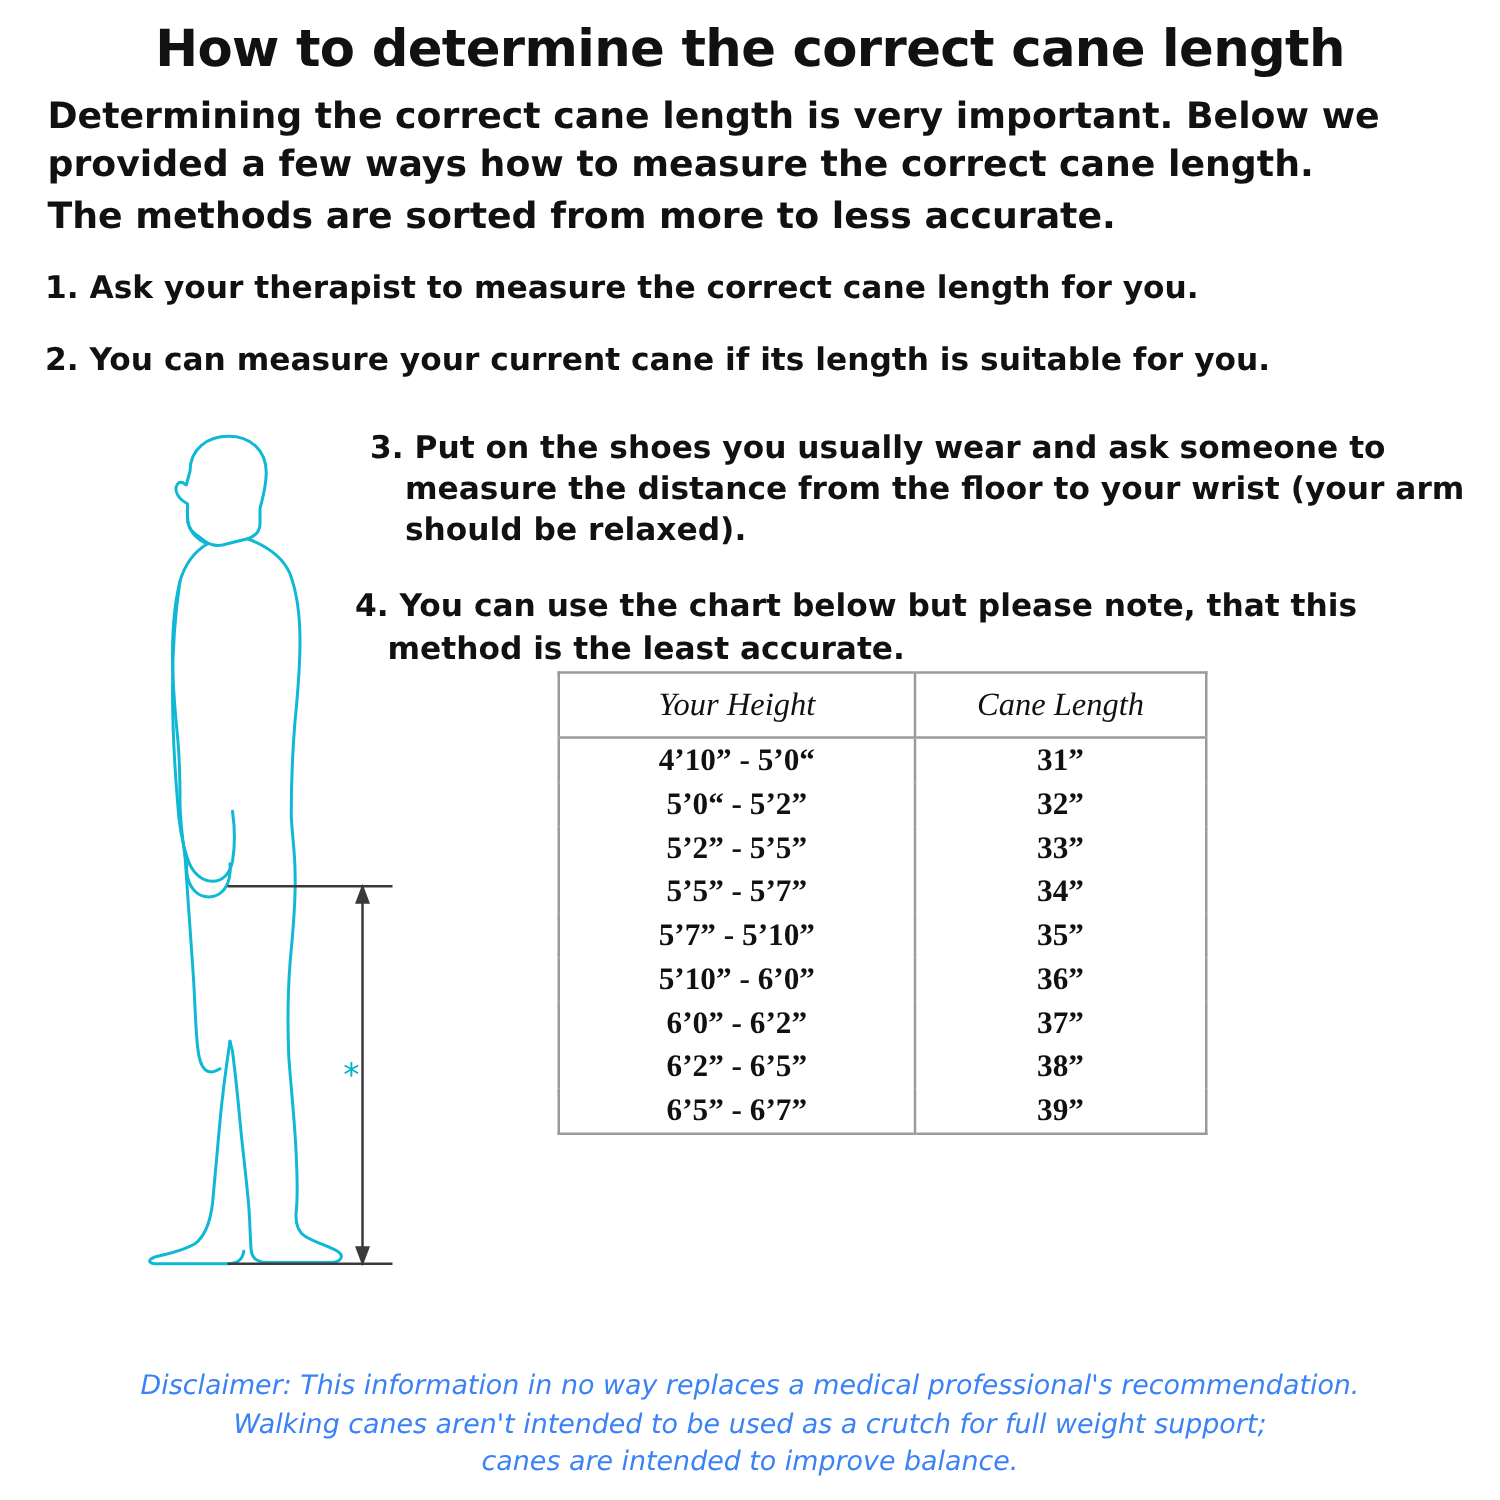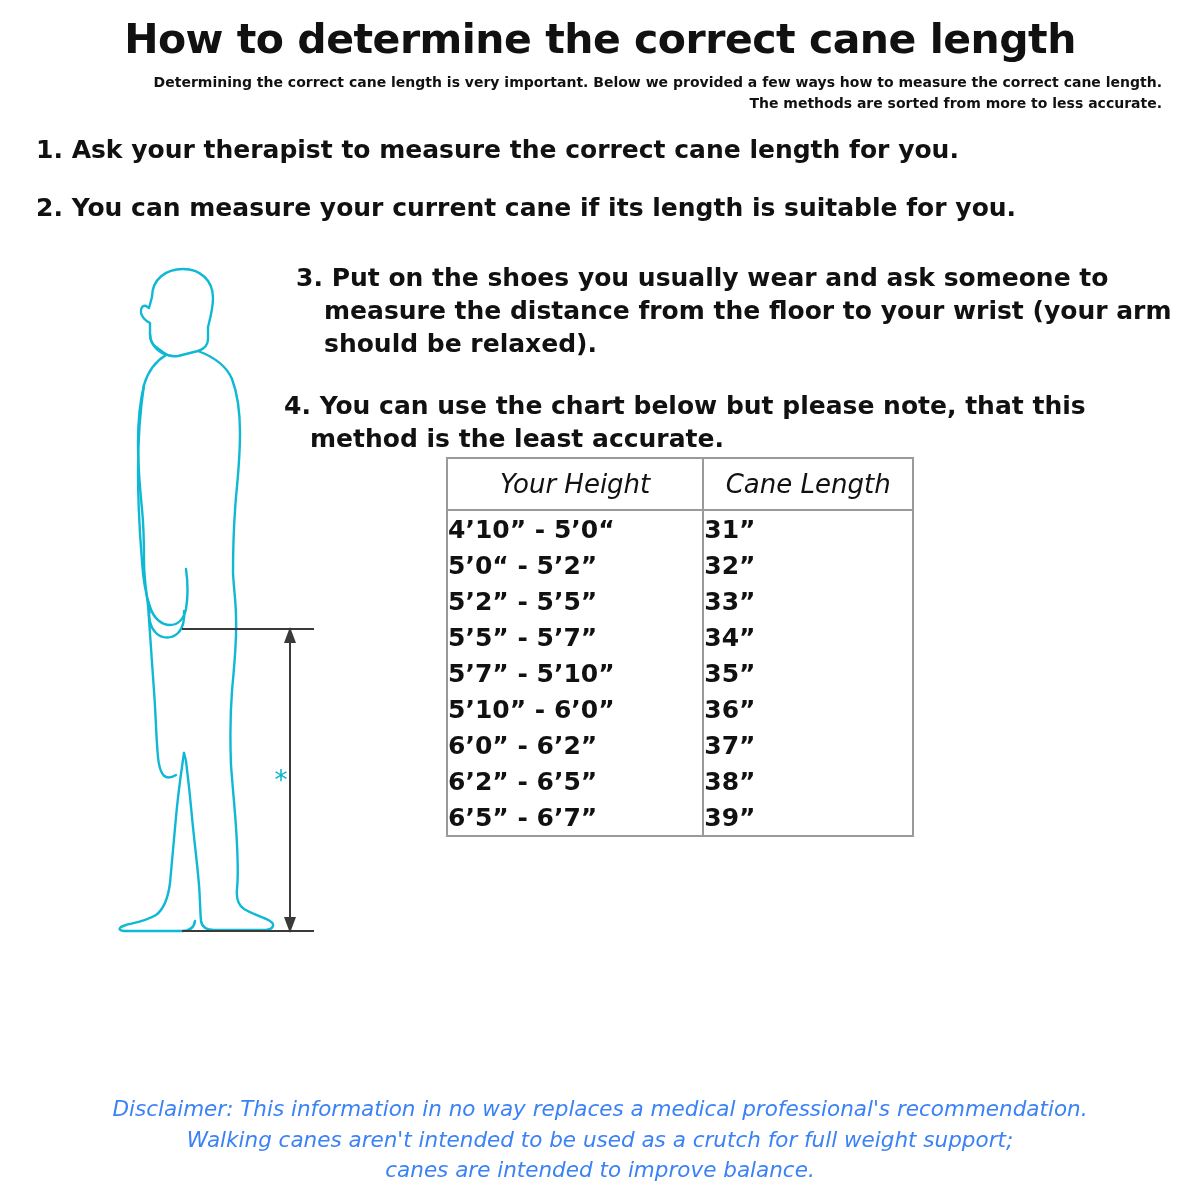--- a/index.html
+++ b/index.html
@@ -24,22 +24,22 @@
   }
   .title {
     font-size: 41px;
     font-weight: bold;
     text-align: center;
     letter-spacing: -0.5px;
     line-height: 1.15;
     margin: 6px 0 10px 0;
   }
   .intro {
-    text-align: right;
-    font-size: 14px;
+    text-align: left;
+    font-size: 29px;
     font-weight: bold;
     line-height: 1.35;
     margin: 0 12px;
   }
   .intro .line3 {
     display: block;
     margin-top: 2px;
   }
   .step {
     font-size: 25px;
@@ -90,36 +90,38 @@
   .figure svg { display: block; }
 
   .table-wrap {
     position: absolute;
     left: 420px;
     top: 208px;
     width: 520px;
   }
   table.cane-table {
     border-collapse: collapse;
-    width: 468px;
+    width: 520px;
     font-size: 25px;
+    font-family: Liberation Serif, serif;
   }
   table.cane-table th {
     font-style: italic;
     font-weight: normal;
     font-size: 26px;
     padding: 10px 0 10px 0;
     border-bottom: 2px solid #9a9a9a;
     border-right: 2px solid #9a9a9a;
     text-align: center;
   }
   table.cane-table th:last-child { border-right: none; }
   table.cane-table td {
     font-weight: bold;
     padding: 4px 0 3px 0;
+    text-align: center;
     border-right: 2px solid #9a9a9a;
   }
   table.cane-table td:last-child { border-right: none; margin-left: 28px; }
   table.cane-table {
     border-left: 2px solid #9a9a9a;
     border-right: 2px solid #9a9a9a;
     border-top: 2px solid #9a9a9a;
     border-bottom: 2px solid #9a9a9a;
   }
   table.cane-table td.height-col { width: 55%; }

